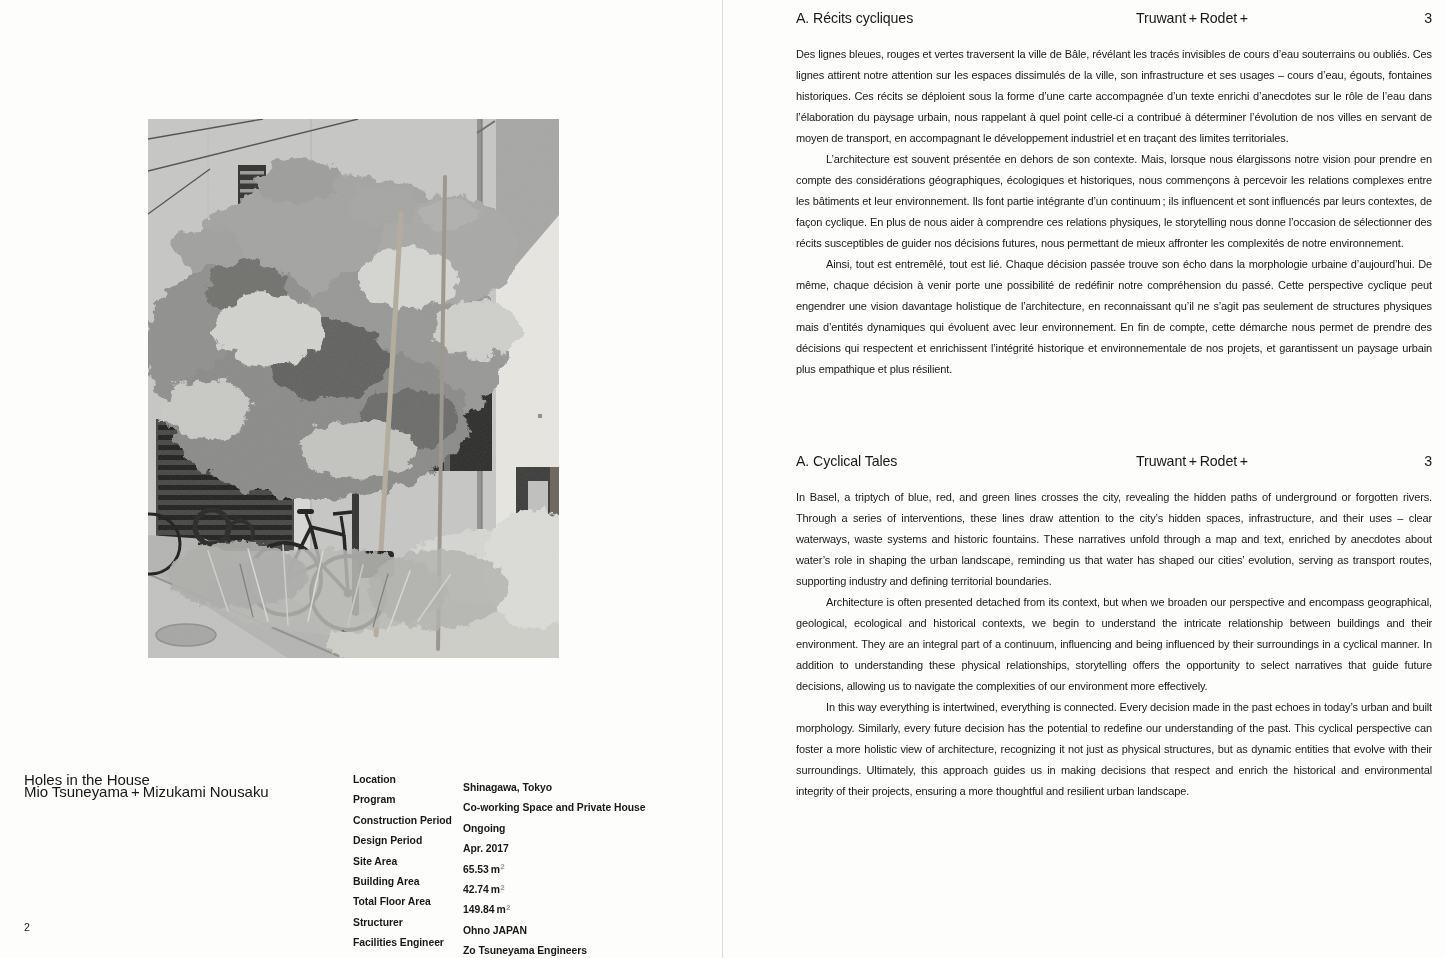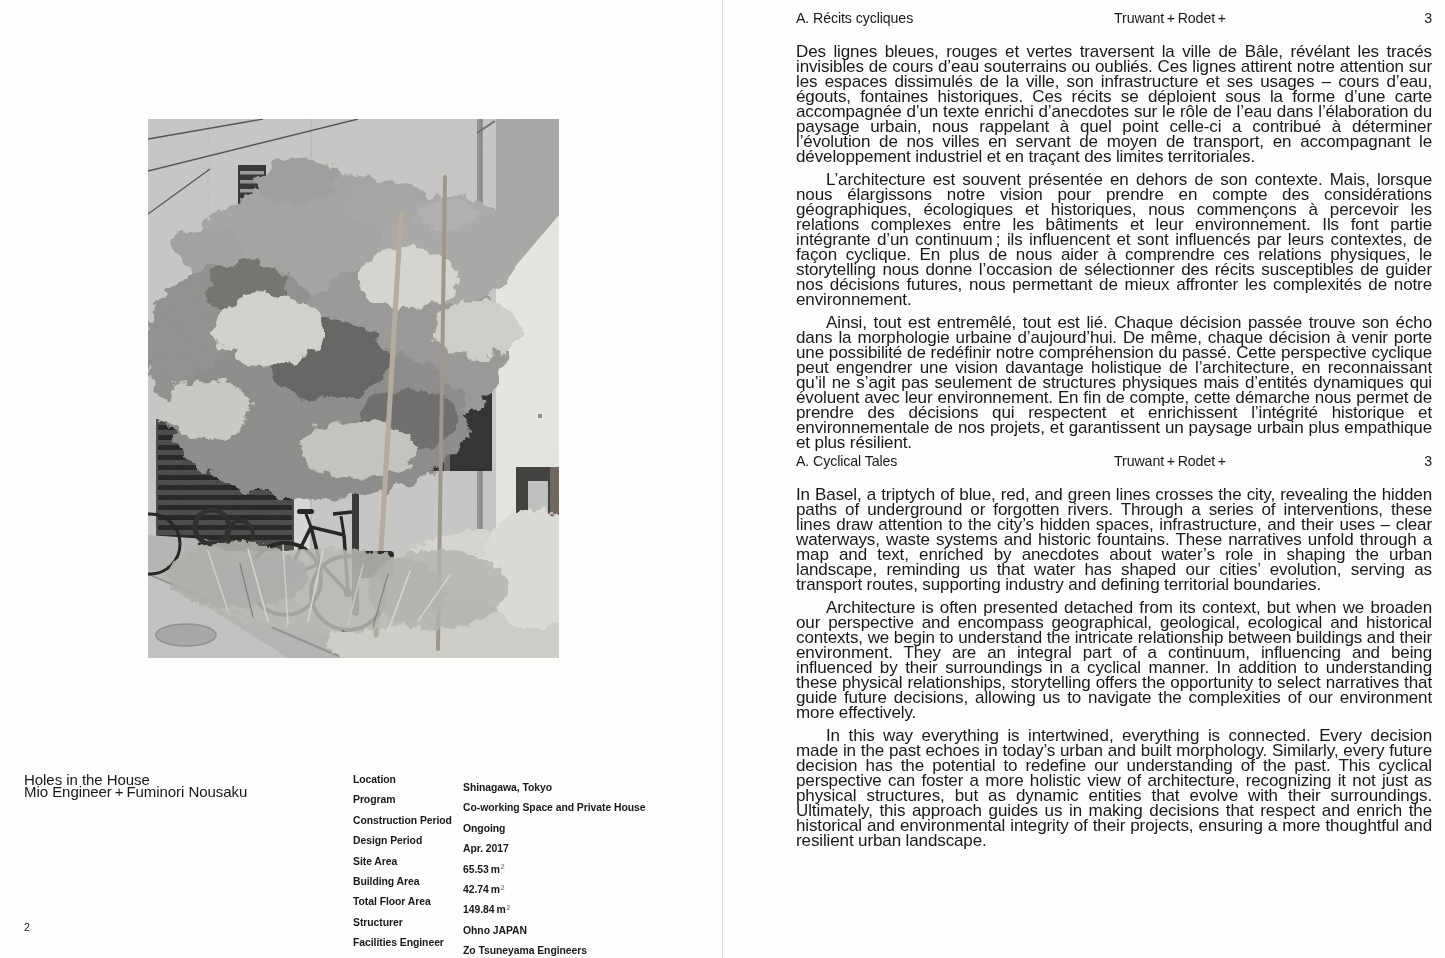--- a/index.html
+++ b/index.html
@@ -25,26 +25,26 @@
   .sup { font-size:7.5px; color:#8f8f8f; line-height:0; position:relative; top:-3.5px; margin-left:0.5px; }
   .folio-left { position:absolute; left:24px; top:921px; font-size:10.6px; }
 
   
   .page-right { position:absolute; left:796px; top:0; width:636px; height:958px; }
   .text-section { position:absolute; left:0; width:636px; }
   .sec-fr { top:10px; }
   .sec-en { top:453px; }
   .sec-head { display:flex; font-size:14.2px; line-height:17px; margin-bottom:17px; letter-spacing:-0.1px; }
   .sec-title { width:50%; flex:0 0 50%; }
-  .sec-credit { flex:1 1 auto; }
+  .sec-credit { flex:1 1 auto;margin-left:22px; }
   .sec-folio { margin-left:auto; text-align:right; }
-  .sec-body { font-size:17px; line-height:15px; text-align:justify; letter-spacing:-0.12px;
+  .sec-body { font-size:11px; line-height:21px; text-align:justify; letter-spacing:-0.12px;
               hyphens:auto; -webkit-hyphens:auto; }
   .sec-body p { margin:0; }
-  .sec-body p + p { text-indent:30px;margin-top:8px; }
+  .sec-body p + p { text-indent:30px; }
 </style>
 </head>
 <body>
 
 <div class="spread">
 
   <div class="photo">
     <svg viewBox="0 0 411 539" preserveAspectRatio="none">
       <defs>
         <filter id="rough" x="-25%" y="-25%" width="150%" height="150%">
@@ -202,21 +202,21 @@
         <path d="M105,498 L92,445" stroke="#7c7c7a" stroke-width="1.2"></path>
         <path d="M225,508 L240,455" stroke="#7c7c7a" stroke-width="1.2"></path>
       </g>
 
       <rect x="0" y="0" width="411" height="539" filter="url(#grain)"></rect>
     </svg>
   </div>
 
   <div class="credits">
     <div>Holes in the House</div>
-    <div>Mio Engineer + Fuminori Nousaku</div>
+    <div>Mio Tsuneyama + Mizukami Nousaku</div>
   </div>
 
   <div class="meta">
     <div class="meta-row">
       <span class="meta-label">Location</span>
       <span class="meta-value"><span>Shinagawa, Tokyo</span><span class="sup"></span></span>
     </div>
     <div class="meta-row">
       <span class="meta-label">Program</span>
       <span class="meta-value"><span>Co-working Space and Private House</span><span class="sup"></span></span>

